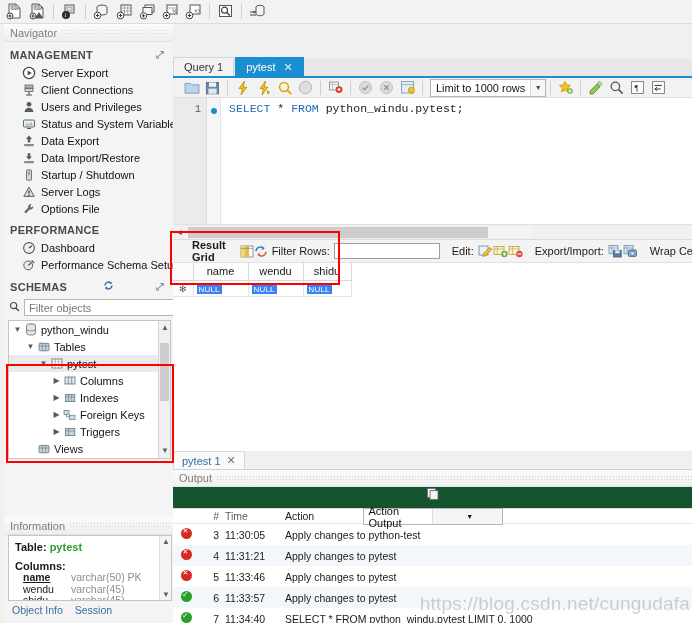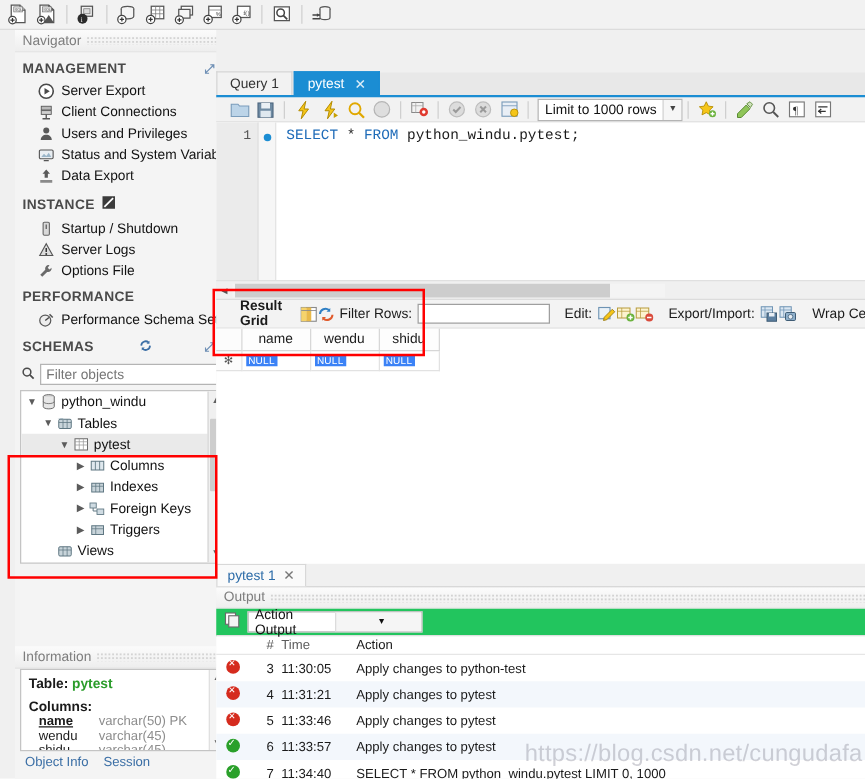--- a/index.html
+++ b/index.html
@@ -23,21 +23,21 @@
   }
   .tb-ico {
     width: 22px; height: 21px; margin-right: 1px;
     display: flex; align-items: center; justify-content: center;
     cursor: default;
   }
   .tb-sep { width: 1px; height: 15px; background: #cfcfcf; margin: 0 4px; }
 
   
   .navigator {
-    position: absolute; left: 12px; top: 24px; width: 172px; height: 599px;
+    position: absolute; left: 4px; top: 24px; width: 172px; height: 599px;
     background: #f4f4f4; border-right: 1px solid #c8c8c8;
     overflow: hidden;
   }
   .panel-header {
     height: 18px; display: flex; align-items: center;
     padding-left: 6px; color: #7d7d7d; font-size: 11px;
     background: linear-gradient(#fbfbfb,#eeeeee);
     border-bottom: 1px solid #e2e2e2;
     position: relative;
   }
@@ -139,21 +139,21 @@
   .grid .rowhdr { width: 20px; background: #fcfcfc; text-align: center; }
   .nullbadge { background: #3b82f6; color: #fff; font-size: 8px; padding: 0 2px; letter-spacing: .2px; font-family: "Liberation Sans", sans-serif; }
   .cur { color: #555; font-size: 9px; }
 
   
   .out-tabstrip { height: 19px; background: #f0f0f0; display: flex; align-items: flex-end; border-bottom: 1px solid #d0d0d0; }
   .otab { height: 18px; padding: 0 8px; font-size: 11px; color: #2d6ca8; display: flex; align-items: center; background: #fafafa; border: 1px solid #d8d8d8; border-bottom: none; }
   .otab .x { margin-left: 6px; color: #777; }
   .out-header { height: 17px; display: flex; align-items: center; padding-left: 6px; color: #7d7d7d; font-size: 11px; background: linear-gradient(#fbfbfb,#efefef); border-bottom: 1px solid #e3e3e3; }
   .out-header .dots { flex: 1; height: 7px; margin-left: 4px; background-image: radial-gradient(#d2d2d2 28%, transparent 30%); background-size: 3px 3px; }
-  .out-ctrl { height: 22px; display: flex; align-items: center; padding-left: 6px; background: #22c55e; gap: 5px; border-bottom: 1px solid #e0e0e0; }
+  .out-ctrl { height: 22px; display: flex; align-items: center; background: #14532d; gap: 5px; border-bottom: 1px solid #e0e0e0; flex-direction: column; }
   .combo { display: flex; align-items: center; width: 140px; height: 17px; border: 1px solid #b7b7b7; background: #fff; }
   .combo span { flex: 1; font-size: 11px; padding-left: 5px; color: #111; }
   .combo .arr { width: 14px; height: 15px; display: flex; align-items: center; justify-content: center; font-size: 7px; background: #f5f5f5; border-left: 1px solid #dcdcdc; }
 
   .log { background: #fff; font-size: 10.5px; }
   .log-head { display: flex; height: 15px; color: #5c5c5c; border-bottom: 1px solid #e6e6e6; align-items: center; }
   .log-row { display: flex; height: 21px; align-items: center; }
   .log-row.alt { background: #f3f7fc; }
   .c-status { width: 26px; text-align: center; }
   .c-num { width: 26px; text-align: right; padding-right: 6px; }
@@ -324,30 +324,30 @@
       </div>
       <div class="nav-item">
         <span class="nav-ico">
           <svg width="14" height="14" viewBox="0 0 14 14">
               <path d="M7 1.6l3 3.4H8.3v3.2H5.7V5H4z" fill="#5a5a5a"></path>
               <path d="M2.2 10h9.6v2.2H2.2z" fill="#8a8a8a"></path>
             </svg>
         </span>
         <span>Data Export</span>
       </div>
-
-      <div class="group-title">
-        <span>INSTANCE</span>
-        <span style="margin-left:5px">
-          <svg width="12" height="12" viewBox="0 0 12 12">
-              <rect x="1" y="1" width="10" height="10" fill="#3b3b3b"></rect>
-              <path d="M2.5 9.5L9.5 2.5" stroke="#fff" stroke-width="1.4"></path>
-            </svg>
-        </span>
-      </div>
+      <div class="nav-item">
+        <span class="nav-ico">
+          <svg width="14" height="14" viewBox="0 0 14 14">
+              <path d="M7 8.8l3-3.4H8.3V2.2H5.7v3.2H4z" fill="#5a5a5a"></path>
+              <path d="M2.2 10h9.6v2.2H2.2z" fill="#8a8a8a"></path>
+            </svg>
+        </span>
+        <span>Data Import/Restore</span>
+      </div>
+
       <div class="nav-item">
         <span class="nav-ico">
           <svg width="14" height="14" viewBox="0 0 14 14">
               <rect x="4.5" y="1.8" width="5" height="10.4" rx="1" fill="#d9d9d9" stroke="#666" stroke-width=".9"></rect>
               <path d="M7 3.6v3.6" stroke="#666" stroke-width="1.1"></path>
             </svg>
         </span>
         <span>Startup / Shutdown</span>
       </div>
       <div class="nav-item">
@@ -364,20 +364,29 @@
         <span class="nav-ico">
           <svg width="14" height="14" viewBox="0 0 14 14">
               <path d="M9.6 2.2a2.8 2.8 0 00-3.4 3.6L2.2 9.8l1.6 1.6 3.9-3.9a2.8 2.8 0 003.5-3.4L9.6 5.6 8.2 4.2z" fill="#6a6a6a"></path>
             </svg>
         </span>
         <span>Options File</span>
       </div>
 
       <div class="group-title">
         <span>PERFORMANCE</span>
+      </div>
+      <div class="nav-item">
+        <span class="nav-ico">
+          <svg width="14" height="14" viewBox="0 0 14 14">
+              <circle cx="7" cy="7" r="5.4" fill="#eee" stroke="#5a5a5a" stroke-width="1.1"></circle>
+              <path d="M7 7l3-2.2" stroke="#444" stroke-width="1.2"></path>
+            </svg>
+        </span>
+        <span>Dashboard</span>
       </div>
       <div class="nav-item">
         <span class="nav-ico">
           <svg width="14" height="14" viewBox="0 0 14 14">
               <circle cx="6.2" cy="7.4" r="4.4" fill="#ededed" stroke="#5a5a5a" stroke-width="1"></circle>
               <path d="M6.2 7.4l3-2.4" stroke="#444" stroke-width="1.1"></path>
               <path d="M9.6 2.4l2.6 2.6" stroke="#555" stroke-width="1.3"></path>
             </svg>
         </span>
         <span>Performance Schema Setup</span>

